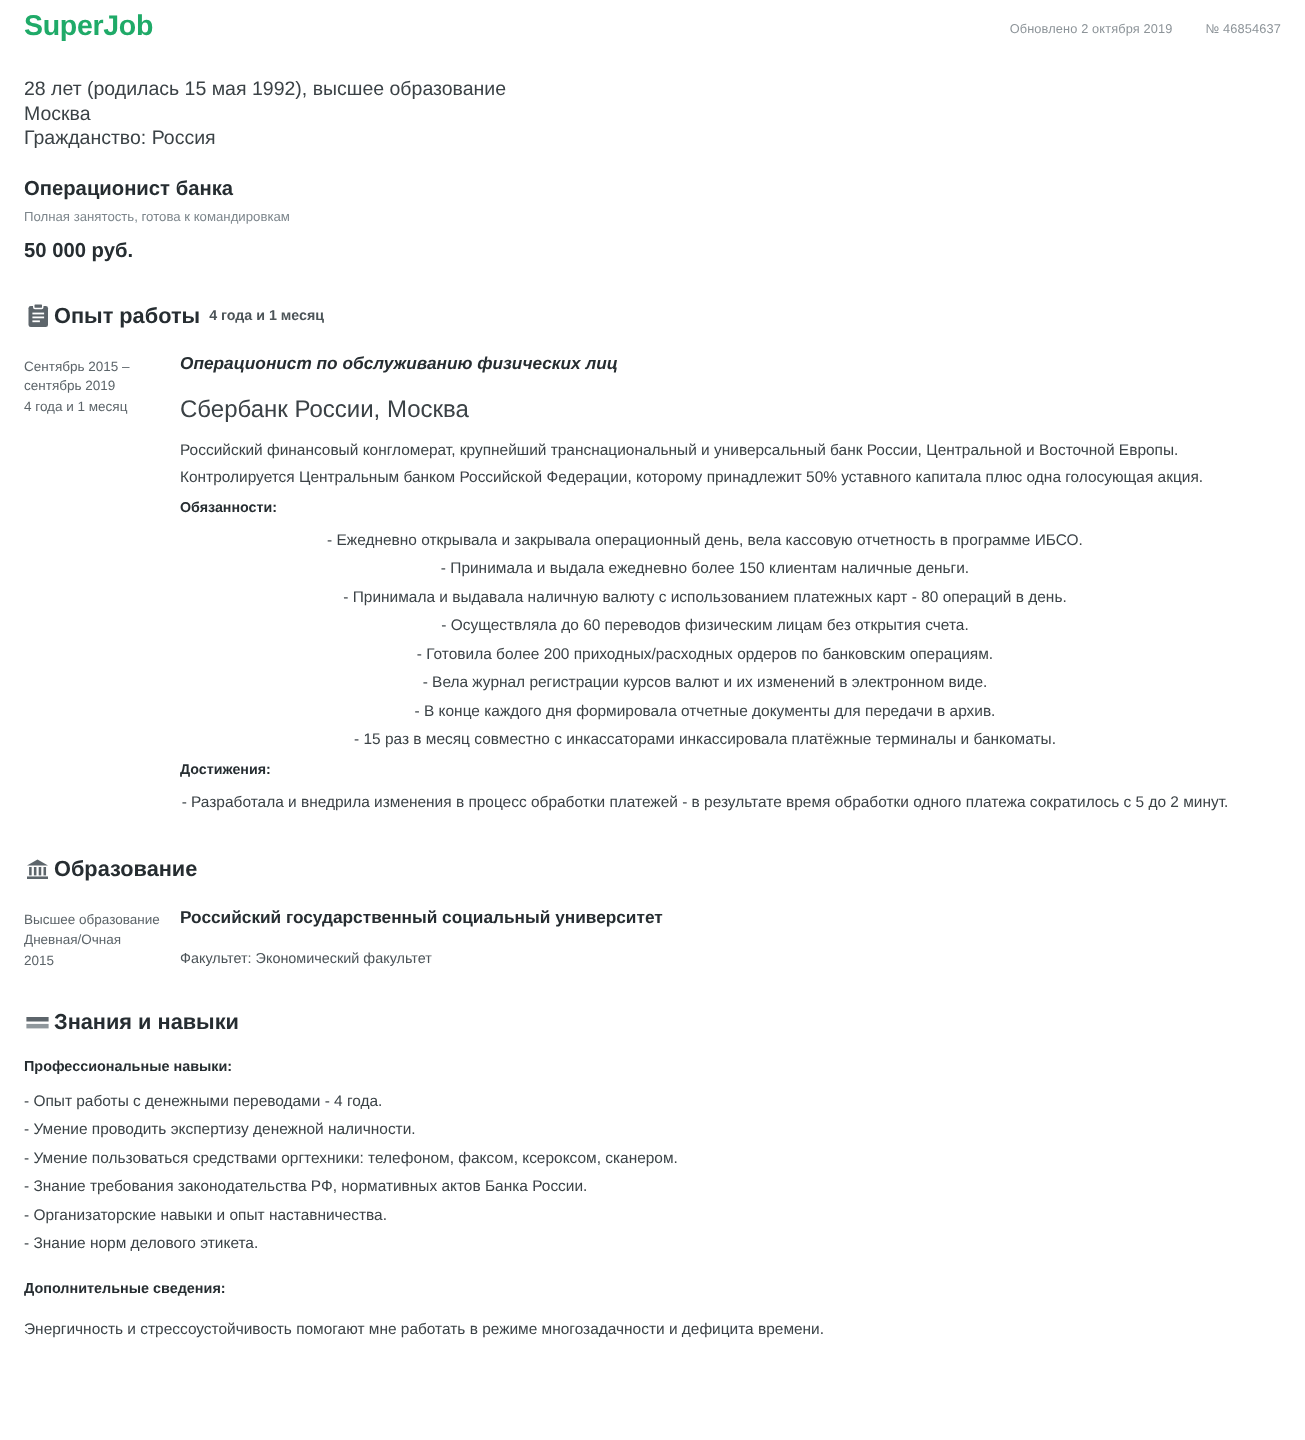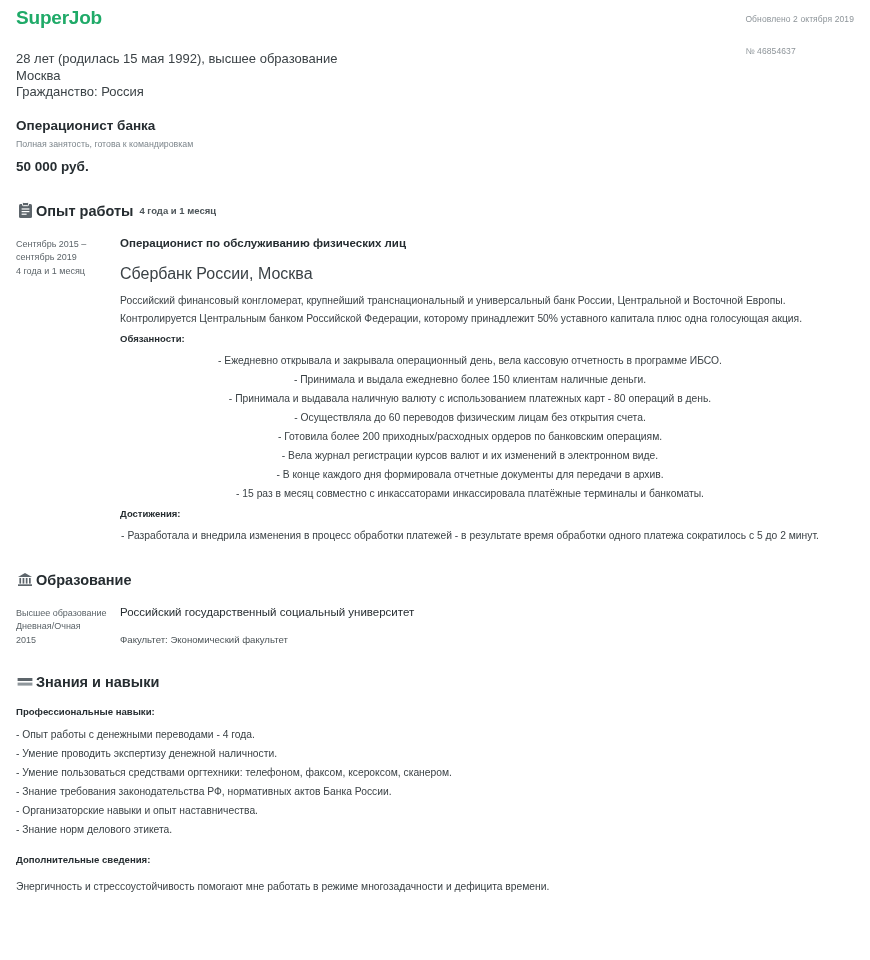--- a/index.html
+++ b/index.html
@@ -38,21 +38,20 @@
     color: #1faa68;
     line-height: 20px;
   }
   .header-meta {
     display: flex;
     gap: 22px;
     font-size: 8.5px;
     color: #8d9499;
     padding-top: 6px;
     letter-spacing: 0.1px;
-    flex-direction: column;
   }
 
   
   .identity {
     margin-top: 11px;
     font-size: 13px;
     line-height: 16.5px;
     color: #3b4246;
   }
 
@@ -122,20 +121,21 @@
     color: #5c6469;
     padding-top: 2px;
   }
   .col-right { flex: 1 1 auto; }
 
   .job-title {
     font-size: 11.5px;
     font-weight: bold;
     color: #262d31;
     line-height: 15px;
+    font-style: italic;
   }
   .company {
     font-size: 16px;
     color: #3b4246;
     margin-top: 15px;
     line-height: 15px;
   }
   .company-desc {
     font-size: 10.3px;
     color: #3b4246;
@@ -154,21 +154,21 @@
   .bullets { margin-top: 5px; text-align: center; }
   .bullet {
     font-size: 10.3px;
     color: #3b4246;
     line-height: 19px;
     max-width: 700px;
   }
 
   .edu-title {
     font-size: 11.5px;
-    font-weight: normal;
+    font-weight: bold;
     color: #262d31;
     line-height: 15px;
   }
   .edu-line {
     font-size: 9.6px;
     color: #4b5357;
     line-height: 15.5px;
   }
   .edu-lines { margin-top: 12px; }
 

